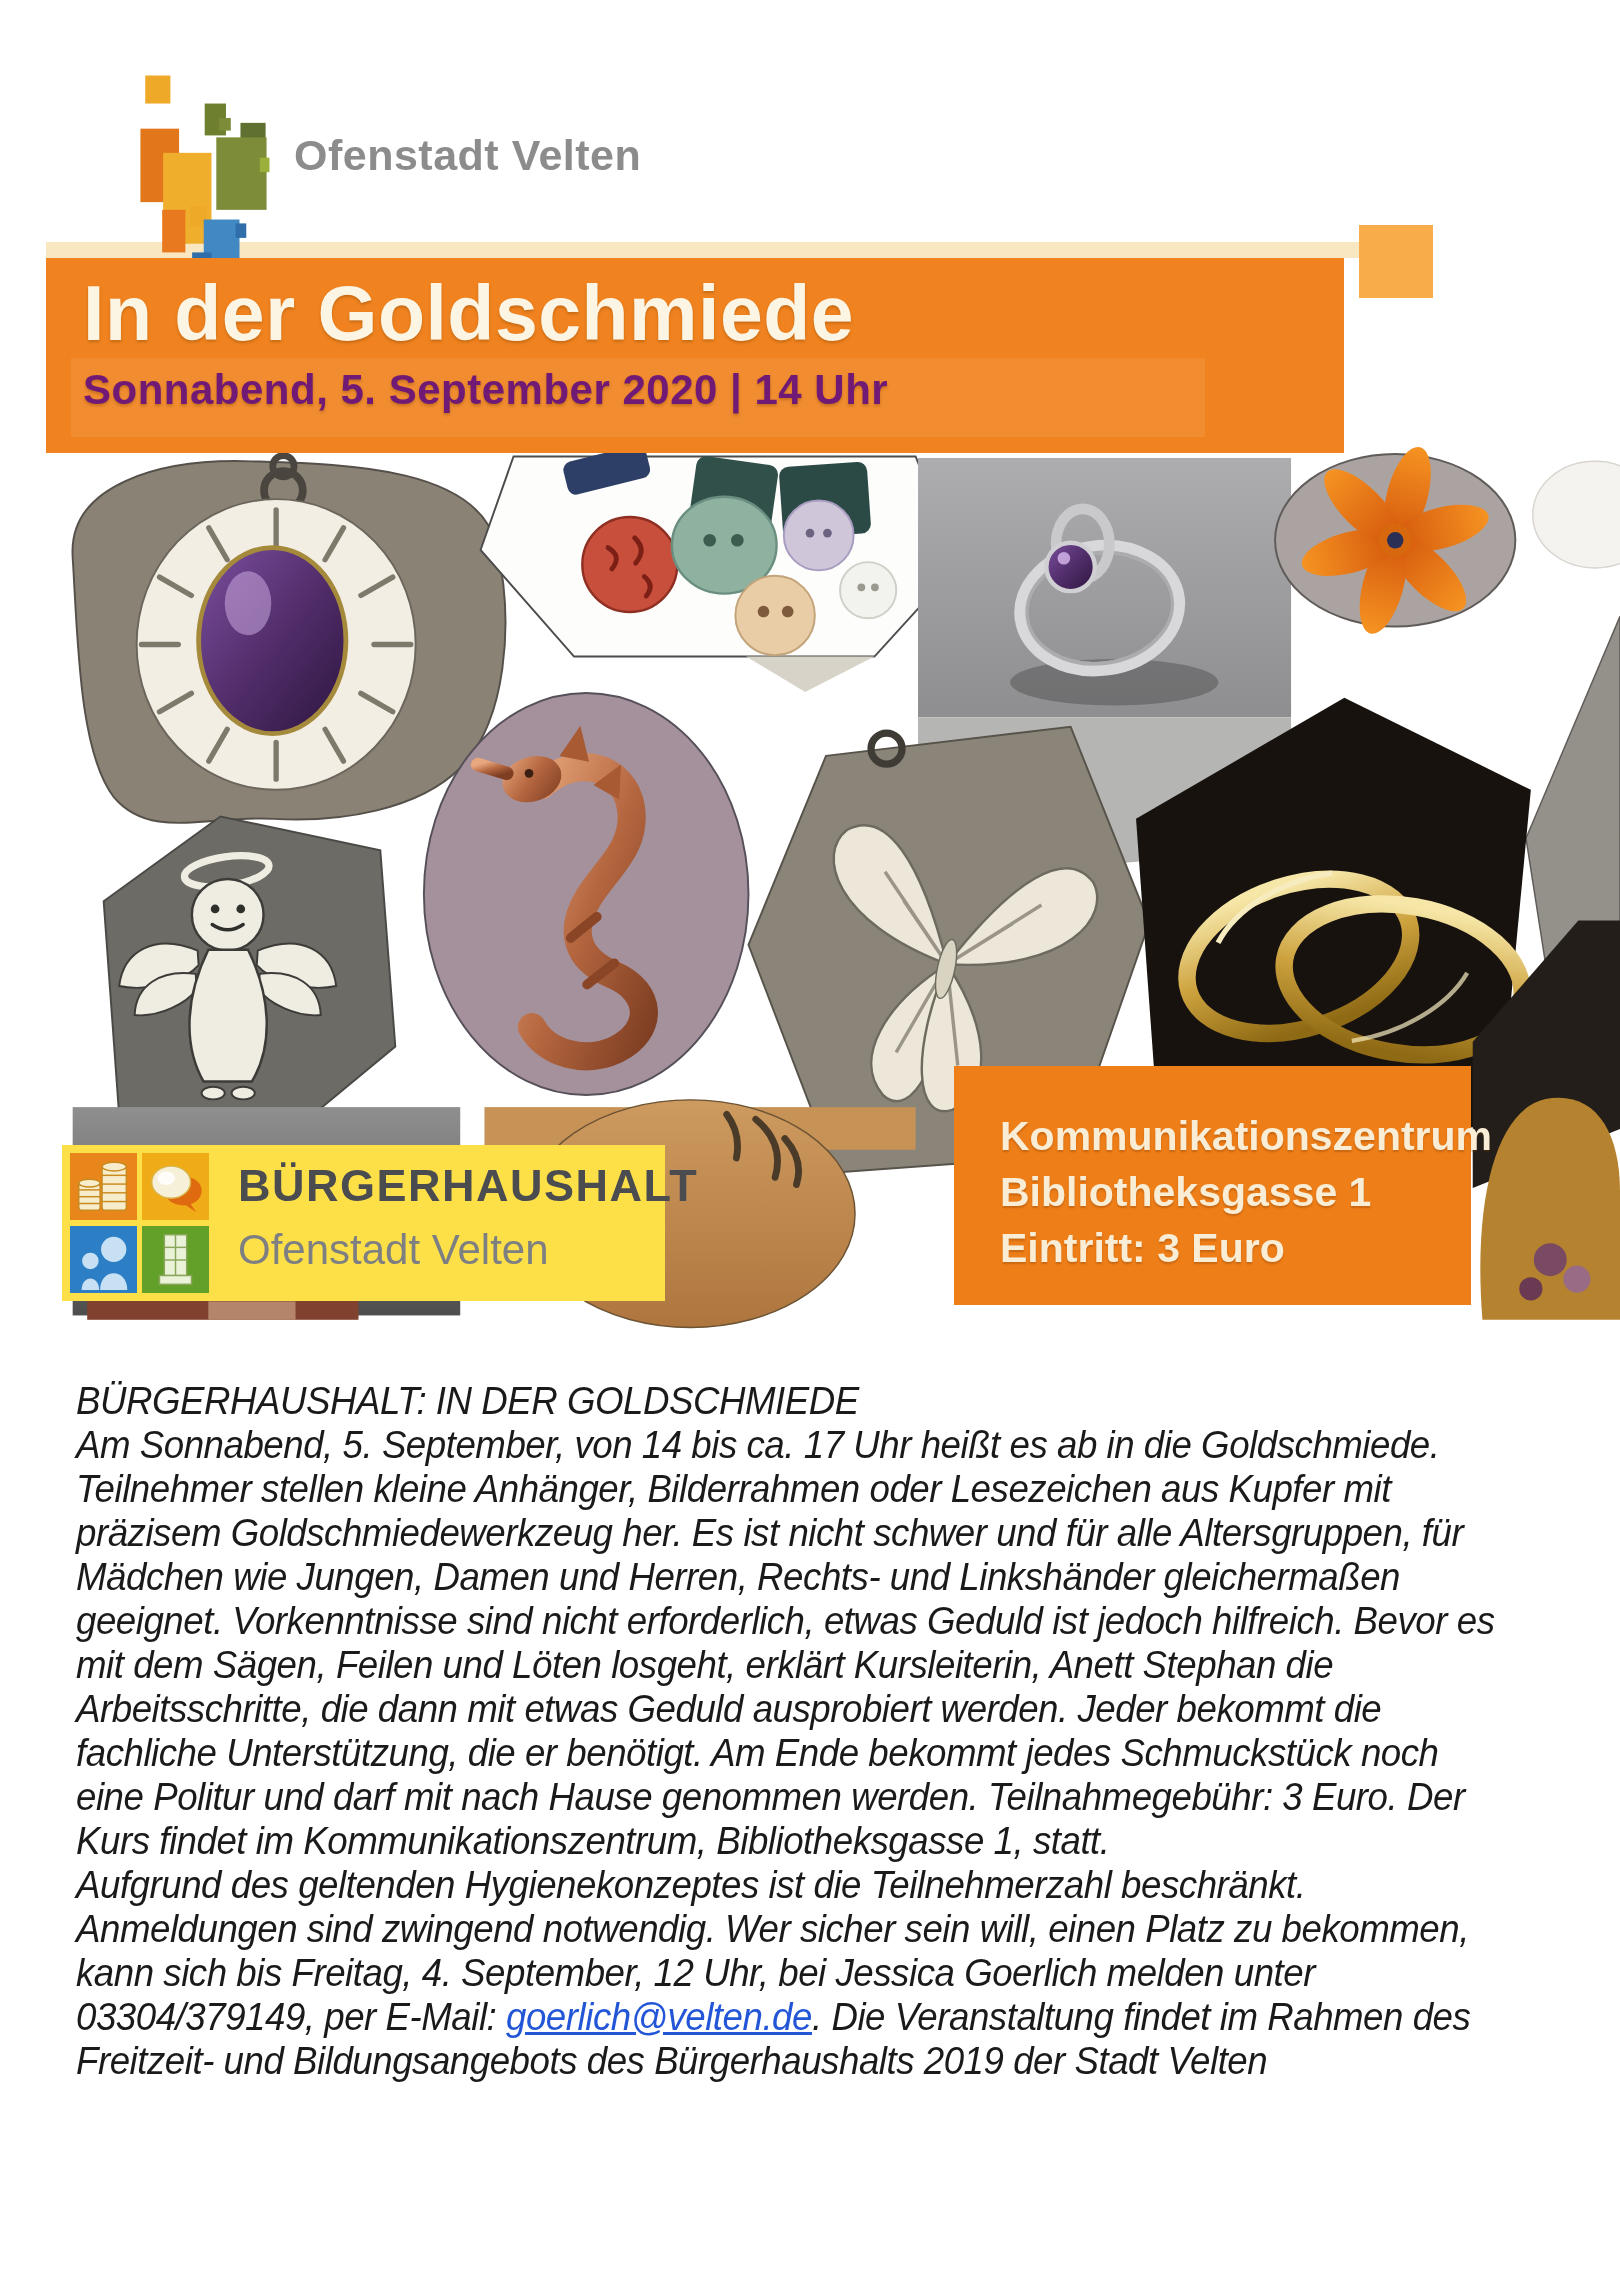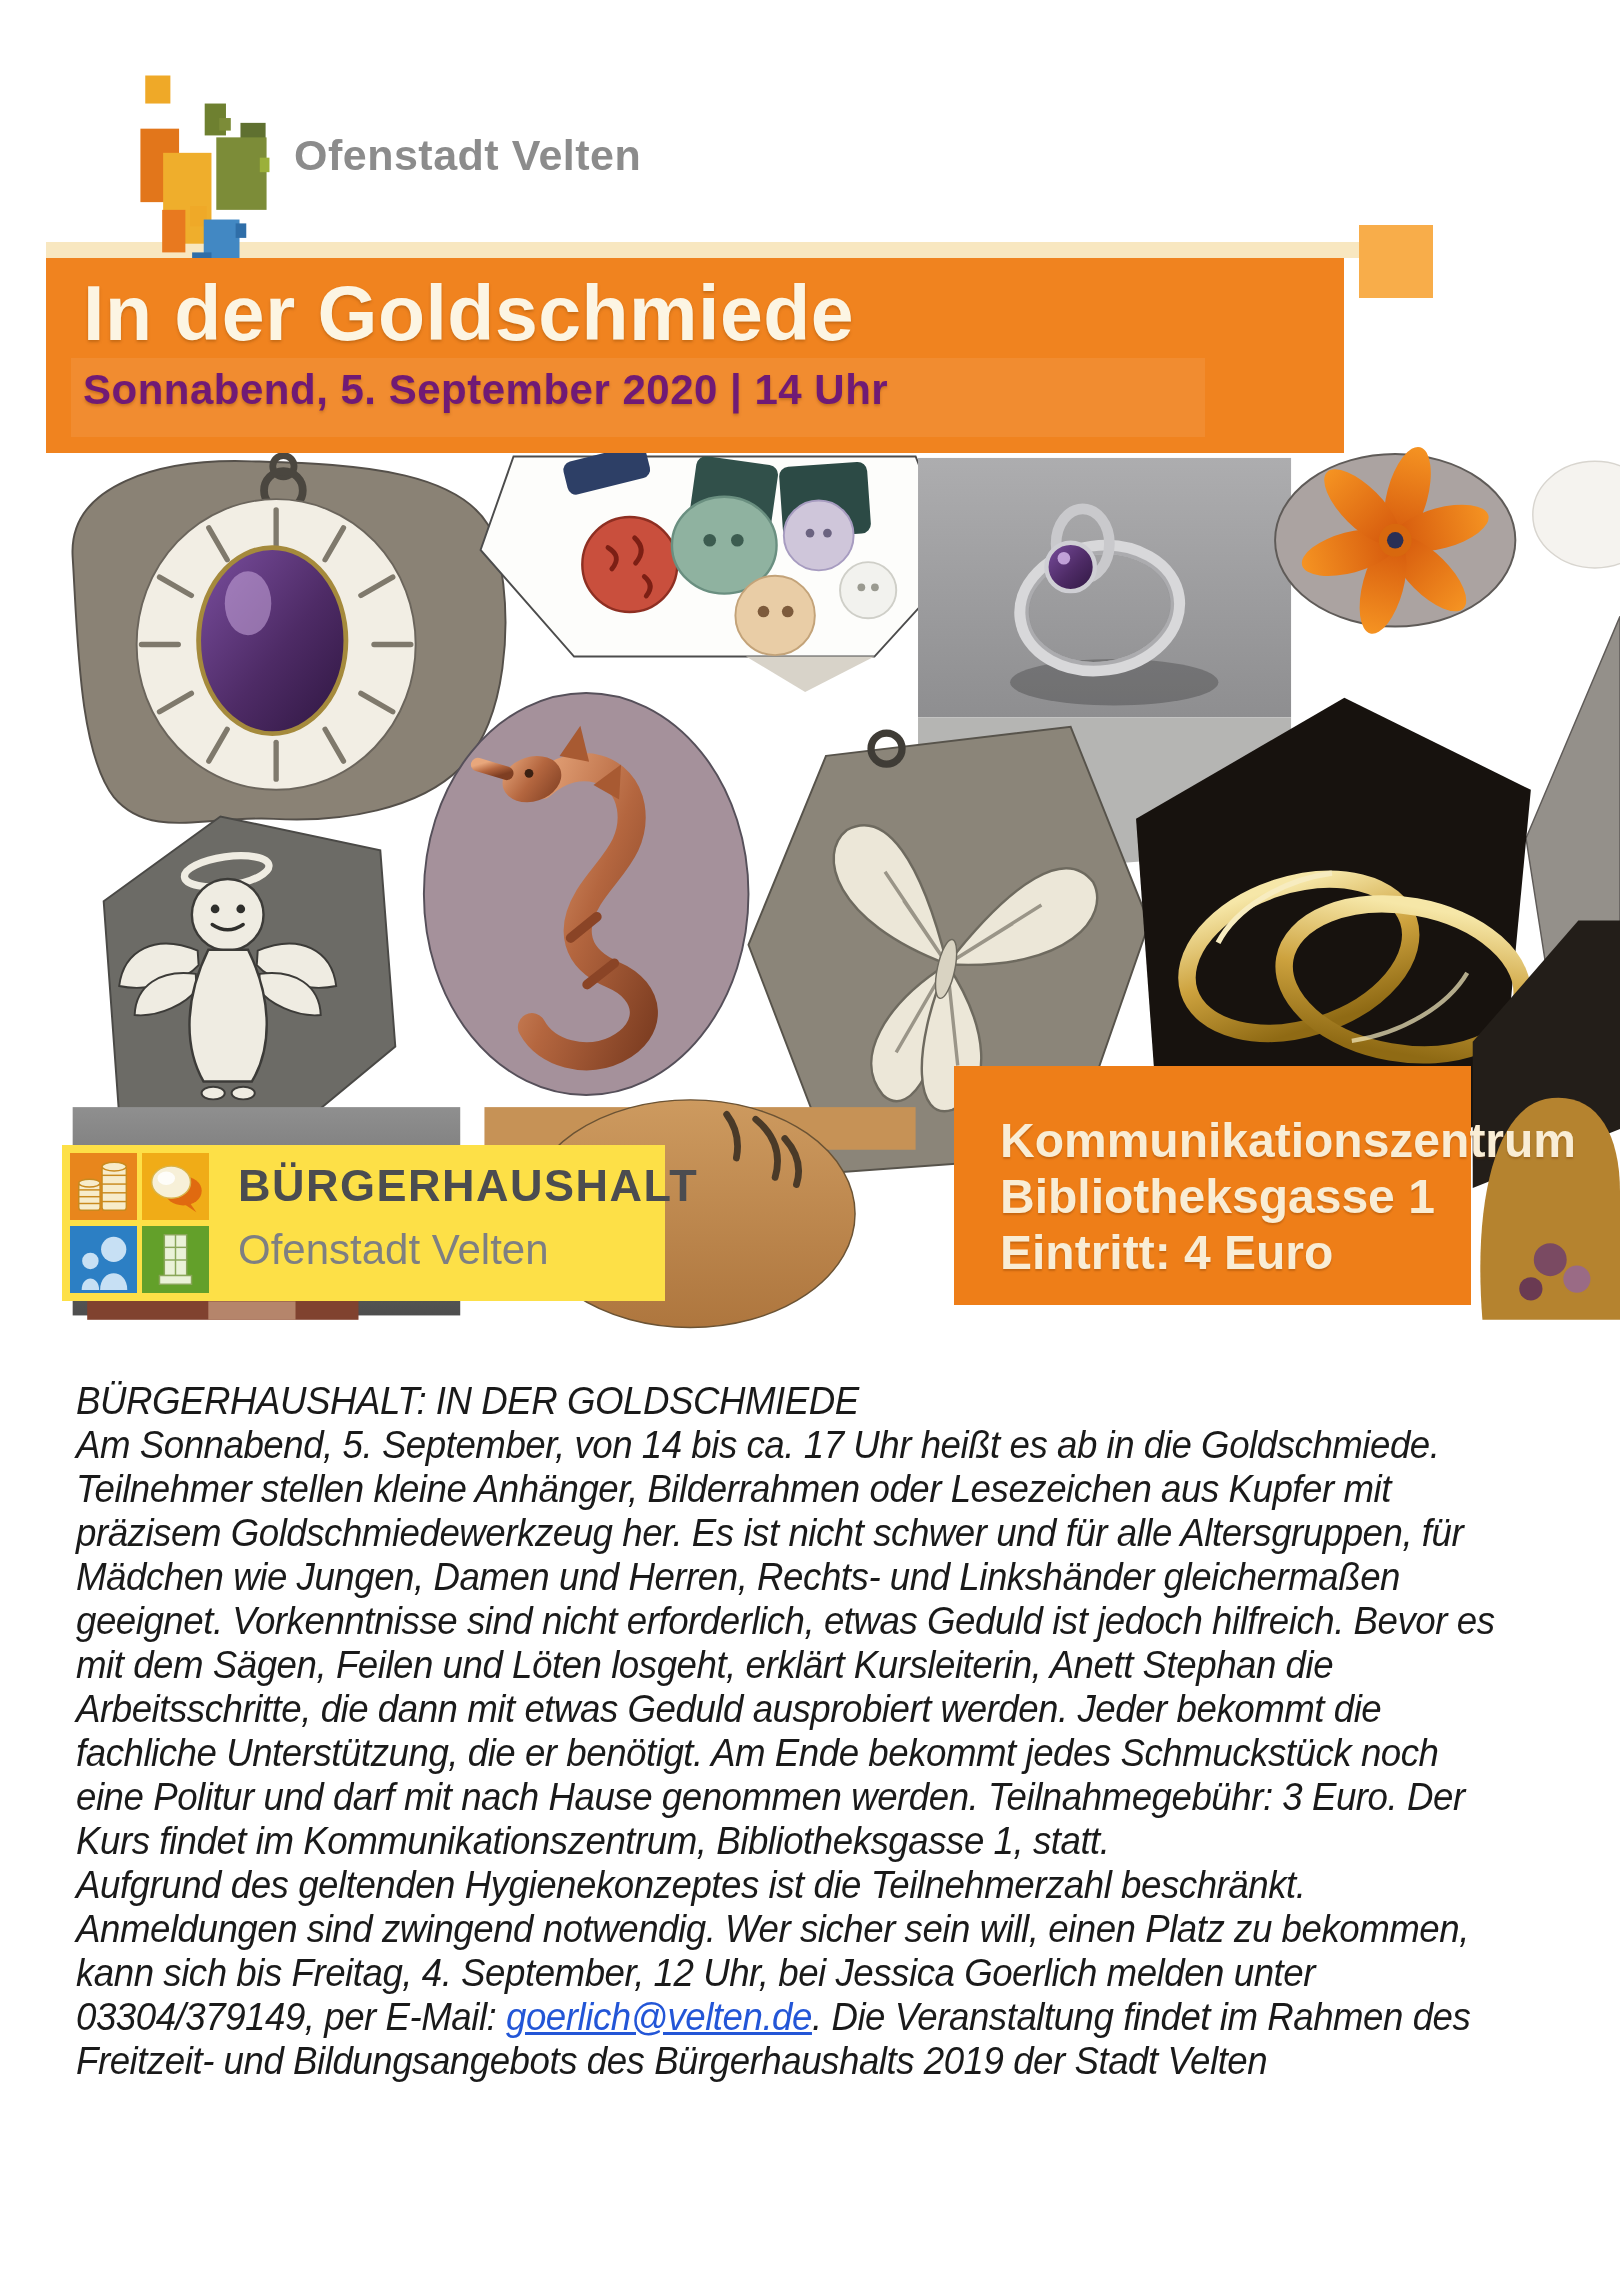--- a/index.html
+++ b/index.html
@@ -23,21 +23,21 @@
   .banner-subtitle{position:absolute;left:37px;top:108px;margin:0;font-size:42px;font-weight:bold;
                    color:#701a75;letter-spacing:0.5px;white-space:nowrap;
                    text-shadow:0 1.9px 2.9px rgba(120,60,0,0.35);}
   .accent-square{position:absolute;left:1359px;top:225px;width:74px;height:73px;background:#F8AD4A;z-index:3;}
 
   
   .collage-svg{position:absolute;left:0;top:0;width:1620px;height:2284px;z-index:1;}
 
   
   .info-box{position:absolute;left:954px;top:1066px;width:517px;height:239px;background:#EE7E18;z-index:4;}
-  .info-line{position:absolute;left:46px;font-size:48px;font-weight:bold;color:#F9EDD5;white-space:nowrap;
+  .info-line{position:absolute;left:46px;font-size:41px;font-weight:bold;color:#F9EDD5;white-space:nowrap;
              text-shadow:0 1.5px 1.9px rgba(110,50,0,0.3);}
   .il1{top:47px;} .il2{top:103px;} .il3{top:159px;}
 
   
   .bh-box{position:absolute;left:62px;top:1145px;width:603px;height:156px;background:#fde047;z-index:4;}
   .tile{position:absolute;width:67px;height:67px;}
   .tile-coins{left:7.8px;top:7.8px;background:#E8861C;}
   .tile-balloons{left:80px;top:7.8px;background:#F0AC17;}
   .tile-people{left:7.8px;top:81px;background:#2C7FC4;}
   .tile-tower{left:80px;top:81px;background:#63A02A;}
@@ -264,21 +264,21 @@
       <path d="M3060,2724 C3040,2470 3090,2290 3190,2268 C3290,2250 3344,2330 3344,2460 L3344,2724 Z" fill="#B5832F"></path>
       <circle cx="3200" cy="2600" r="34" fill="#7A4A62"></circle>
       <circle cx="3255" cy="2640" r="28" fill="#9A6B85"></circle>
       <circle cx="3160" cy="2660" r="24" fill="#6A3A52"></circle>
     </g>
   </svg>
 
   <div class="info-box">
     <div class="info-line il1">Kommunikationszentrum</div>
     <div class="info-line il2">Bibliotheksgasse 1</div>
-    <div class="info-line il3">Eintritt: 4 Euro</div>
+    <div class="info-line il3">Eintritt: 3 Euro</div>
   </div>
 
   <div class="bh-box">
     <div class="tile tile-coins">
       <svg viewBox="0 0 138 138">
         <g stroke="#C98A1E" stroke-width="3" fill="#F7ECCB">
           <rect x="18" y="62" width="44" height="56" rx="6"></rect>
           <line x1="18" y1="76" x2="62" y2="76"></line>
             <line x1="18" y1="90" x2="62" y2="90"></line>
             <line x1="18" y1="104" x2="62" y2="104"></line>

